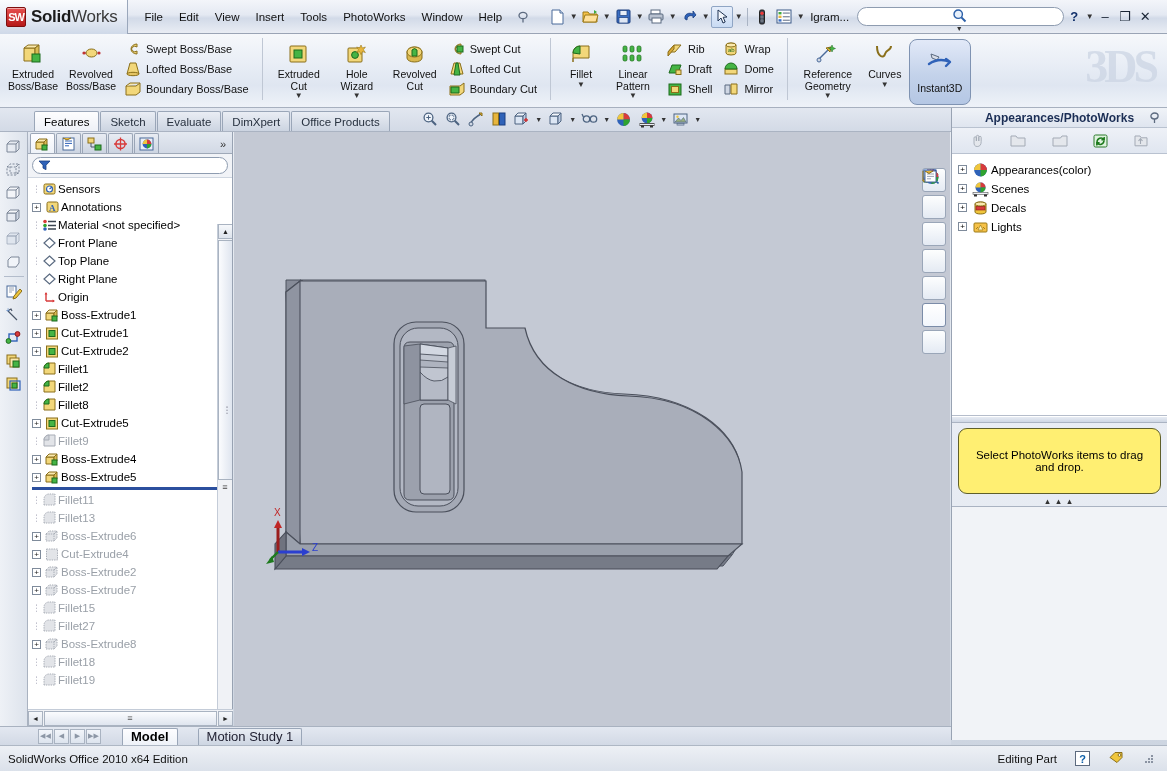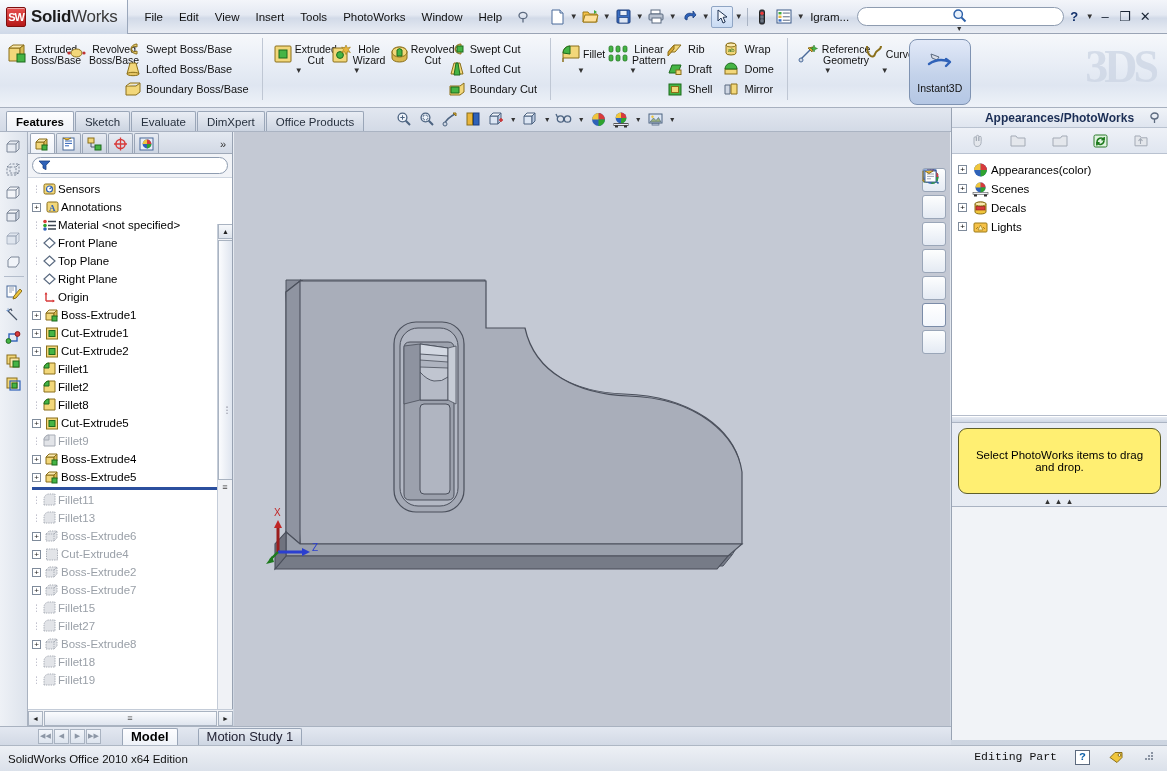--- a/index.html
+++ b/index.html
@@ -91,21 +91,21 @@
     position: absolute; left: 0; top: 34px; width: 1167px; height: 74px;
     background: linear-gradient(#f6f8fb 0%, #e9eef6 40%, #dfe6f1 70%, #eef2f8 100%);
     border-bottom: 1px solid #a7b0bf;
     display: flex; align-items: flex-start;
     overflow: hidden;
   }
   .rgroup { display: flex; align-items: flex-start; padding: 3px 4px 0 4px; height: 73px; }
   .rsep { width: 1px; height: 62px; background: #bfc7d4; margin: 4px 3px 0 3px; }
 
   .big-btn {
-    width: 58px; display: flex; align-items: center;
+    width: 58px; display: flex; flex-direction: column; align-items: center;
     padding: 3px 1px 0 1px; border: 1px solid transparent; border-radius: 3px;
   }
   .big-btn .lbl { font-size: 10.5px; text-align: center; line-height: 11.5px; color: #111; margin-top: 2px; }
   .big-btn .ico { height: 26px; display: flex; align-items: center; justify-content: center; }
 
   .small-col { display: flex; flex-direction: column; padding-top: 2px; }
   .small-btn {
     display: flex; align-items: center; height: 20px; padding: 0 5px 0 2px;
     border: 1px solid transparent; border-radius: 3px;
   }
@@ -140,21 +140,21 @@
   }
   .cmtab {
     height: 20px; padding: 0 9px; margin-right: 1px;
     display: flex; align-items: center; font-size: 11.5px;
     background: linear-gradient(#e9edf4, #ccd4e1);
     border: 1px solid #9aa6b8; border-bottom: none;
     border-radius: 2px 2px 0 0; color: #27313f;
   }
   .cmtab.active {
     background: linear-gradient(#fdfdfe, #eef1f7);
-    font-weight: bold; color: #000;
+    font-weight: normal; color: #000; margin-left: 28px;
   }
   .viewtools { display: flex; align-items: center; margin-left: 28px; gap: 1px; padding-bottom: 2px;}
   .vt {
     width: 22px; height: 20px; display: flex; align-items: center; justify-content: center;
     border: 1px solid transparent; border-radius: 2px;
   }
   .vt-caret { width: 10px; height: 20px; display:flex; align-items:center; justify-content:center; font-size: 7px; color:#333; }
   .docctl { display: flex; align-items: center; gap: 3px; margin-left: auto; margin-right: 16px; padding-bottom: 2px; }
   .docctl div { width: 18px; height: 16px; display:flex; align-items:center; justify-content:center; color:#223; font-size: 12px; }
 
@@ -311,21 +311,21 @@
   }
   .btab.active { background: linear-gradient(#fdfdff,#eef2f8); font-weight: bold; color: #000; }
   .statusbar {
     position: absolute; left: 0; top: 745px; width: 1167px; height: 26px;
     background: linear-gradient(#edf0f5, #dbe1ea);
     border-top: 1px solid #aeb7c4;
     display: flex; align-items: center; font-size: 11.5px; color: #111;
     padding: 0 4px;
   }
   .statusbar .left { padding-left: 4px; }
-  .statusbar .right { margin-left: auto; display: flex; gap: 18px; padding-right: 8px; font-family: Liberation Mono, monospace; }
+  .statusbar .right { margin-left: auto; display: flex; align-items: center; gap: 18px; padding-right: 8px; }
   .sb-qhelp { width: 15px; height: 15px; border: 1px solid #5c6a7e; background: #fff;
               display:flex; align-items:center; justify-content:center;
               color: #0b5ea8; font-weight: bold; font-size: 11px; }
   .grip { width: 12px; height: 12px; }
 </style>
 </head>
 <body>
 
 <div id="app">
 

